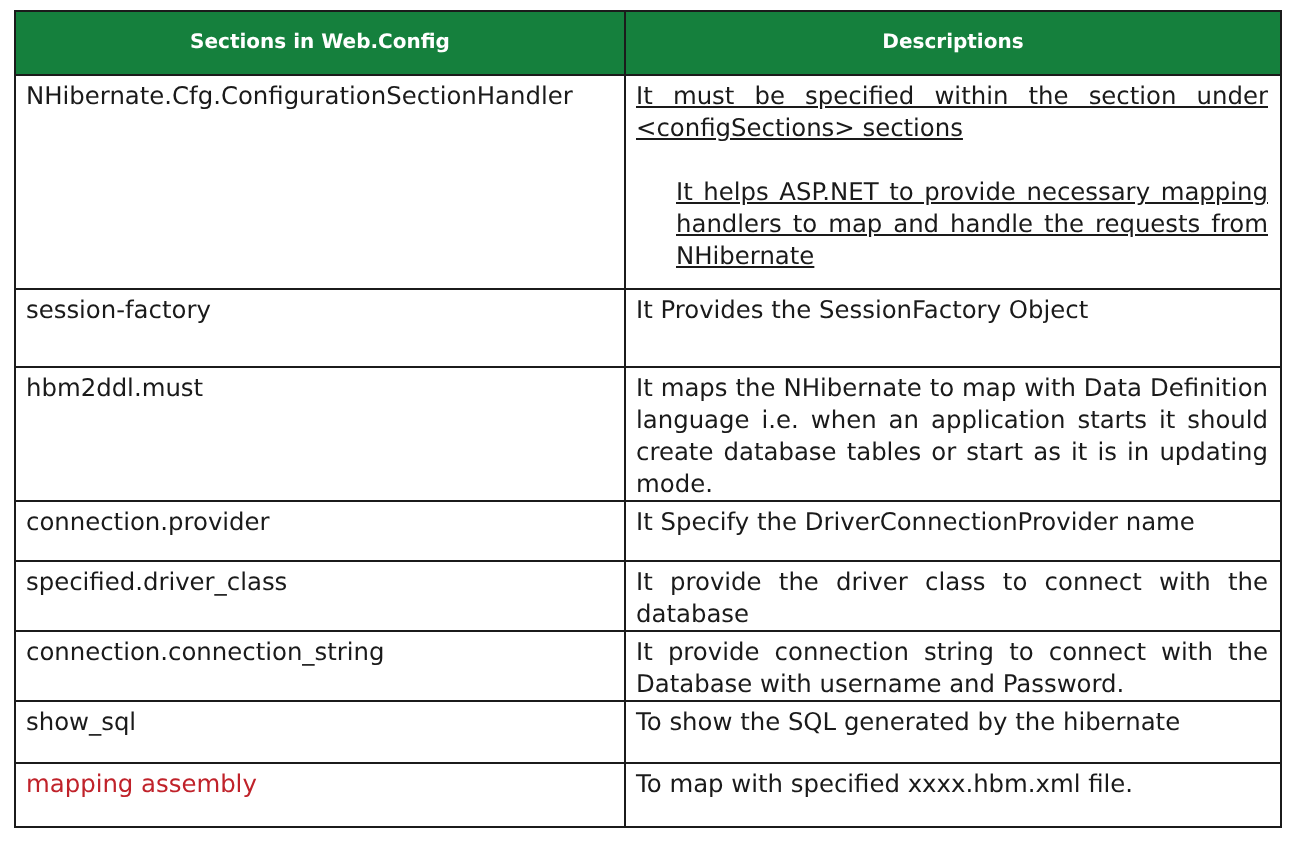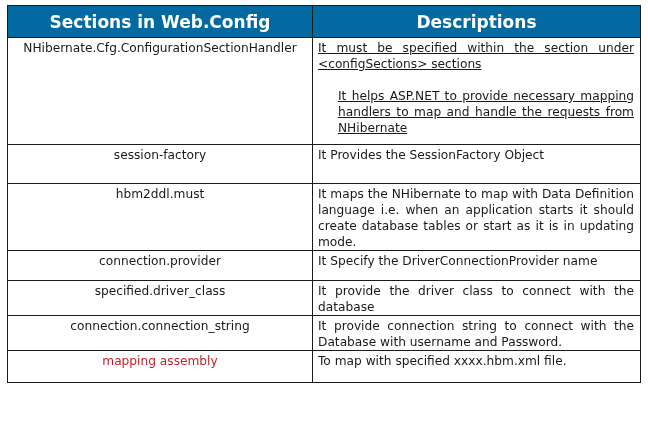--- a/index.html
+++ b/index.html
@@ -7,37 +7,37 @@
   .tbl {
     position: absolute; left: 7px; top: 5px;
     width: 633px;
     border-collapse: collapse;
     font-family: "DejaVu Sans", sans-serif;
     font-size: 12.2px;
     color: #1a1a1a;
     table-layout: fixed;
   }
   .tbl th {
-    background: #0369a1;
+    background: #15803d;
     color: #ffffff;
     font-weight: bold;
-    font-size: 17px;
+    font-size: 10px;
     height: 31px;
     padding: 0 6px;
     text-align: center;
     vertical-align: middle;
     border: 1px solid #1b1b1b;
     margin-top: 31px;
   }
   .tbl td {
     border: 1px solid #1b1b1b;
     vertical-align: top;
     padding: 2px 5px 0 5px;
     line-height: 16px;
-    text-align: center;
+    text-align: left;
   }
   .tbl td.desc { text-align: justify; padding-right: 6px; }
   .col1 { width: 305px; }
   .col2 { width: 328px; }
   .para { display: block; text-decoration: underline; }
   .para + .para { margin-top: 16px; margin-left: 20px; }
   .red { color: #c0222a; }
 </style>
 </head>
 <body>
@@ -74,18 +74,22 @@
       <td class="desc">It Specify the DriverConnectionProvider name</td>
     </tr>
     <tr style="height:32px">
       <td>specified.driver_class</td>
       <td class="desc">It provide the driver class to connect with the database</td>
     </tr>
     <tr style="height:31px">
       <td>connection.connection_string</td>
       <td class="desc">It provide connection string to connect with the Database with username and Password.</td>
     </tr>
+    <tr style="height:31px">
+      <td>show_sql</td>
+      <td class="desc">To show the SQL generated by the hibernate</td>
+    </tr>
     <tr style="height:32px">
       <td class="red">mapping assembly</td>
       <td class="desc">To map with specified xxxx.hbm.xml file.</td>
     </tr>
   </tbody>
 </table>
 
 </body></html>

